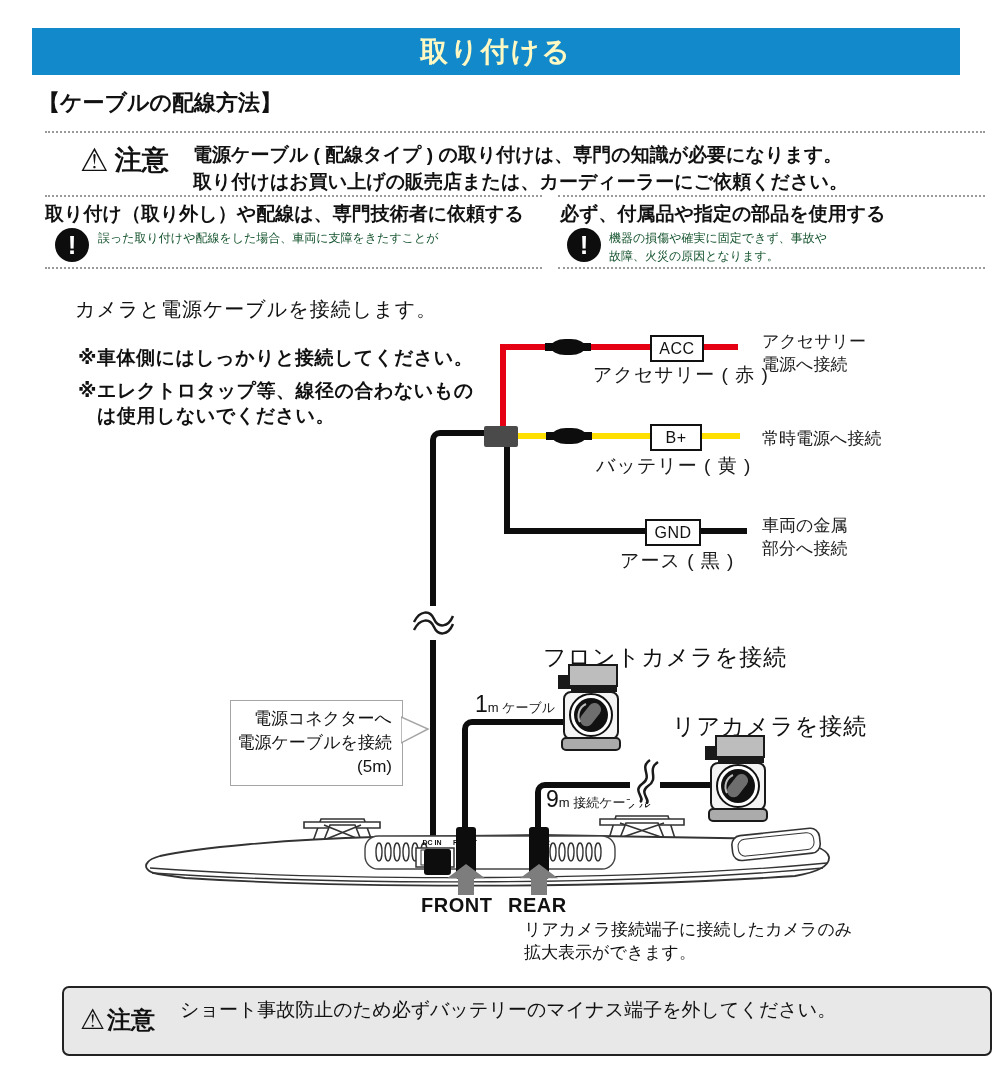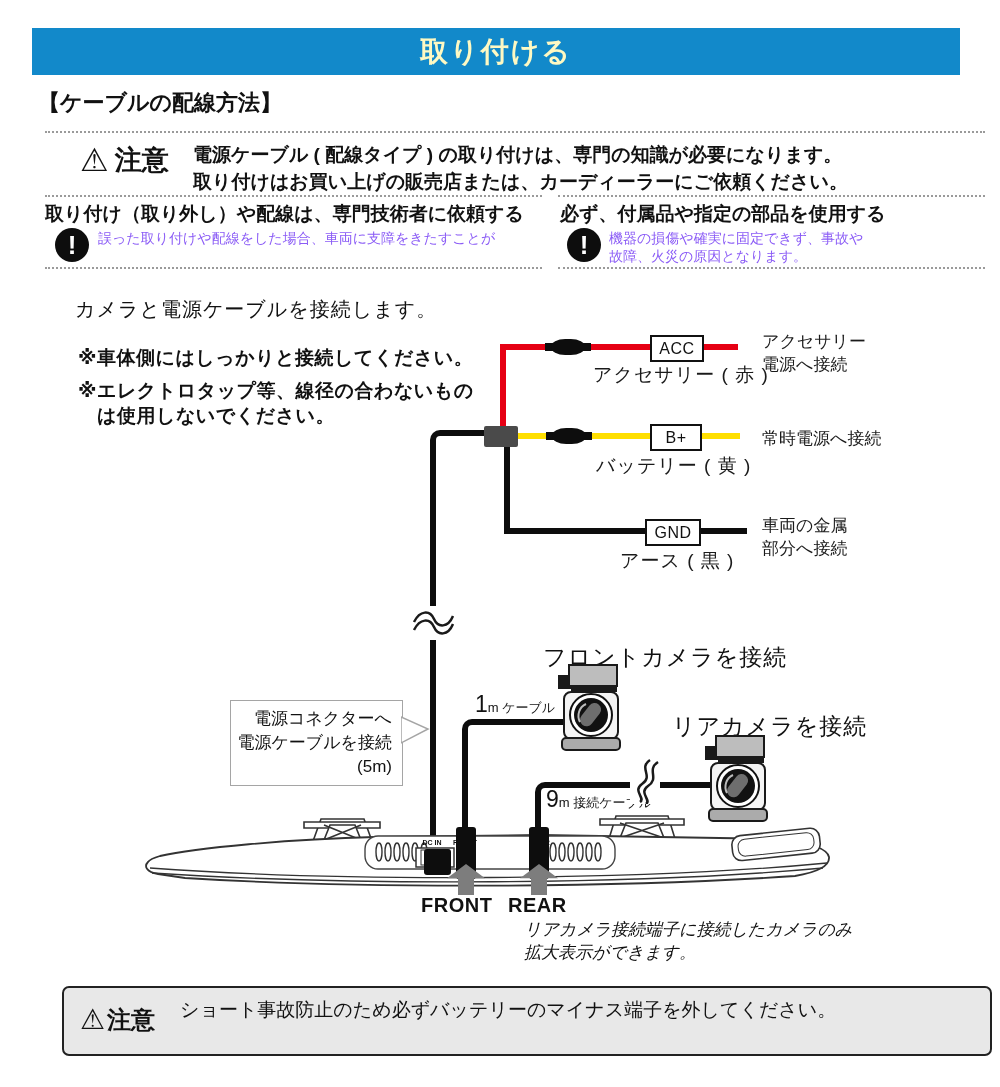--- a/index.html
+++ b/index.html
@@ -16,21 +16,21 @@
   .dots{position:absolute;border-top:2px dotted #9a9a9a;height:0;}
   
   .caution-label{position:absolute;display:flex;align-items:center;font-weight:bold;}
   .warn-glyph{font-size:32px;font-weight:normal;line-height:1;margin-right:6px;}
   .caution-word{font-size:27px;}
   .caution-top-text{position:absolute;left:193px;top:141px;font-size:19px;font-weight:bold;line-height:27px;}
   
   .wcol-title{position:absolute;font-size:19px;font-weight:bold;white-space:nowrap;}
   .mand-icon{position:absolute;width:34px;height:34px;border-radius:50%;background:#0d0d0d;color:#fff;
     display:flex;align-items:center;justify-content:center;font-size:26px;font-weight:bold;}
-  .wcol-body{position:absolute;font-size:14px;line-height:18px;color:#8b5cf6;}
+  .wcol-body{position:absolute;font-size:12px;line-height:18px;color:#14532d;}
   
   .lead{position:absolute;left:75px;top:296px;font-size:20px;letter-spacing:1px;}
   .note{position:absolute;font-size:19px;font-weight:bold;letter-spacing:0.5px;}
   
   .wire{position:absolute;}
   .tagbox{position:absolute;background:#fff;border:2px solid #111;display:flex;align-items:center;justify-content:center;
     font-size:16px;letter-spacing:0.5px;}
   .fuse{position:absolute;}
   .fuse .cap{position:absolute;top:4px;width:9px;height:8px;background:#0d0d0d;}
   .fuse .body{position:absolute;left:6px;top:0;width:34px;height:16px;background:#0d0d0d;border-radius:50% / 60%;}
@@ -45,21 +45,21 @@
   
   .cam-caption{position:absolute;font-size:23px;letter-spacing:1px;}
   .cable-len{position:absolute;white-space:nowrap;}
   .cable-len .num{font-size:23px;}
   .cable-len .unit{font-size:13px;}
   
   .plug{position:absolute;background:#0d0d0d;border-radius:3px;}
   .up-arrow{position:absolute;width:38px;height:31px;background:var(--arrow-gray,#7d7d7d);
     clip-path:polygon(50% 0,100% 46%,71% 46%,71% 100%,29% 100%,29% 46%,0 46%);}
   .port-label{position:absolute;font-size:20px;font-weight:bold;letter-spacing:0.5px;}
-  .rear-note{position:absolute;left:524px;top:918px;font-size:17px;line-height:23px;font-style:italic;}
+  .rear-note{position:absolute;left:524px;top:918px;font-size:17px;line-height:23px;}
   
   .caution-bottom{position:absolute;left:62px;top:986px;width:926px;height:66px;background:var(--caution-bg,#e8e8e8);
     border:2px solid #222;border-radius:7px;}
   .caution-bottom .lbl{position:absolute;left:16px;top:16px;display:flex;align-items:center;font-weight:bold;}
   .caution-bottom .lbl .warn-glyph{font-size:28px;margin-right:2px;}
   .caution-bottom .lbl .caution-word{font-size:24px;}
   .caution-bottom .txt{position:absolute;left:116px;top:9px;font-size:19px;line-height:26px;color:#111;}
   svg text{font-family:"Liberation Sans","DejaVu Sans",sans-serif;}
 </style>
 </head>

